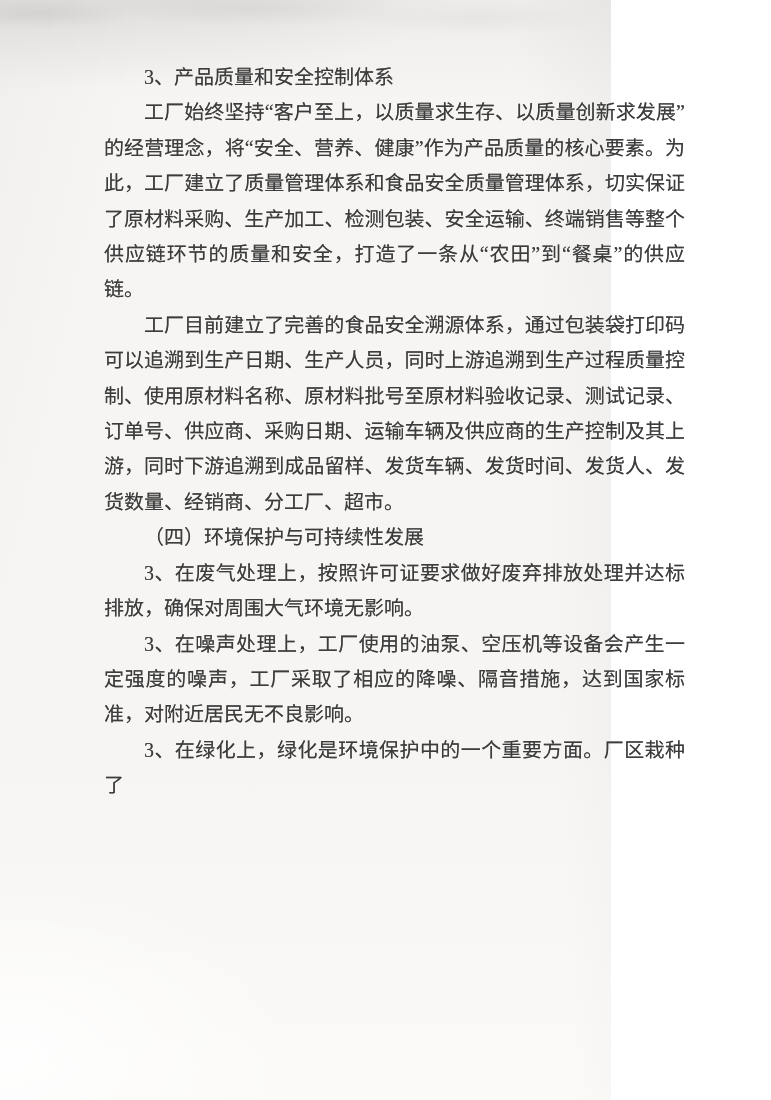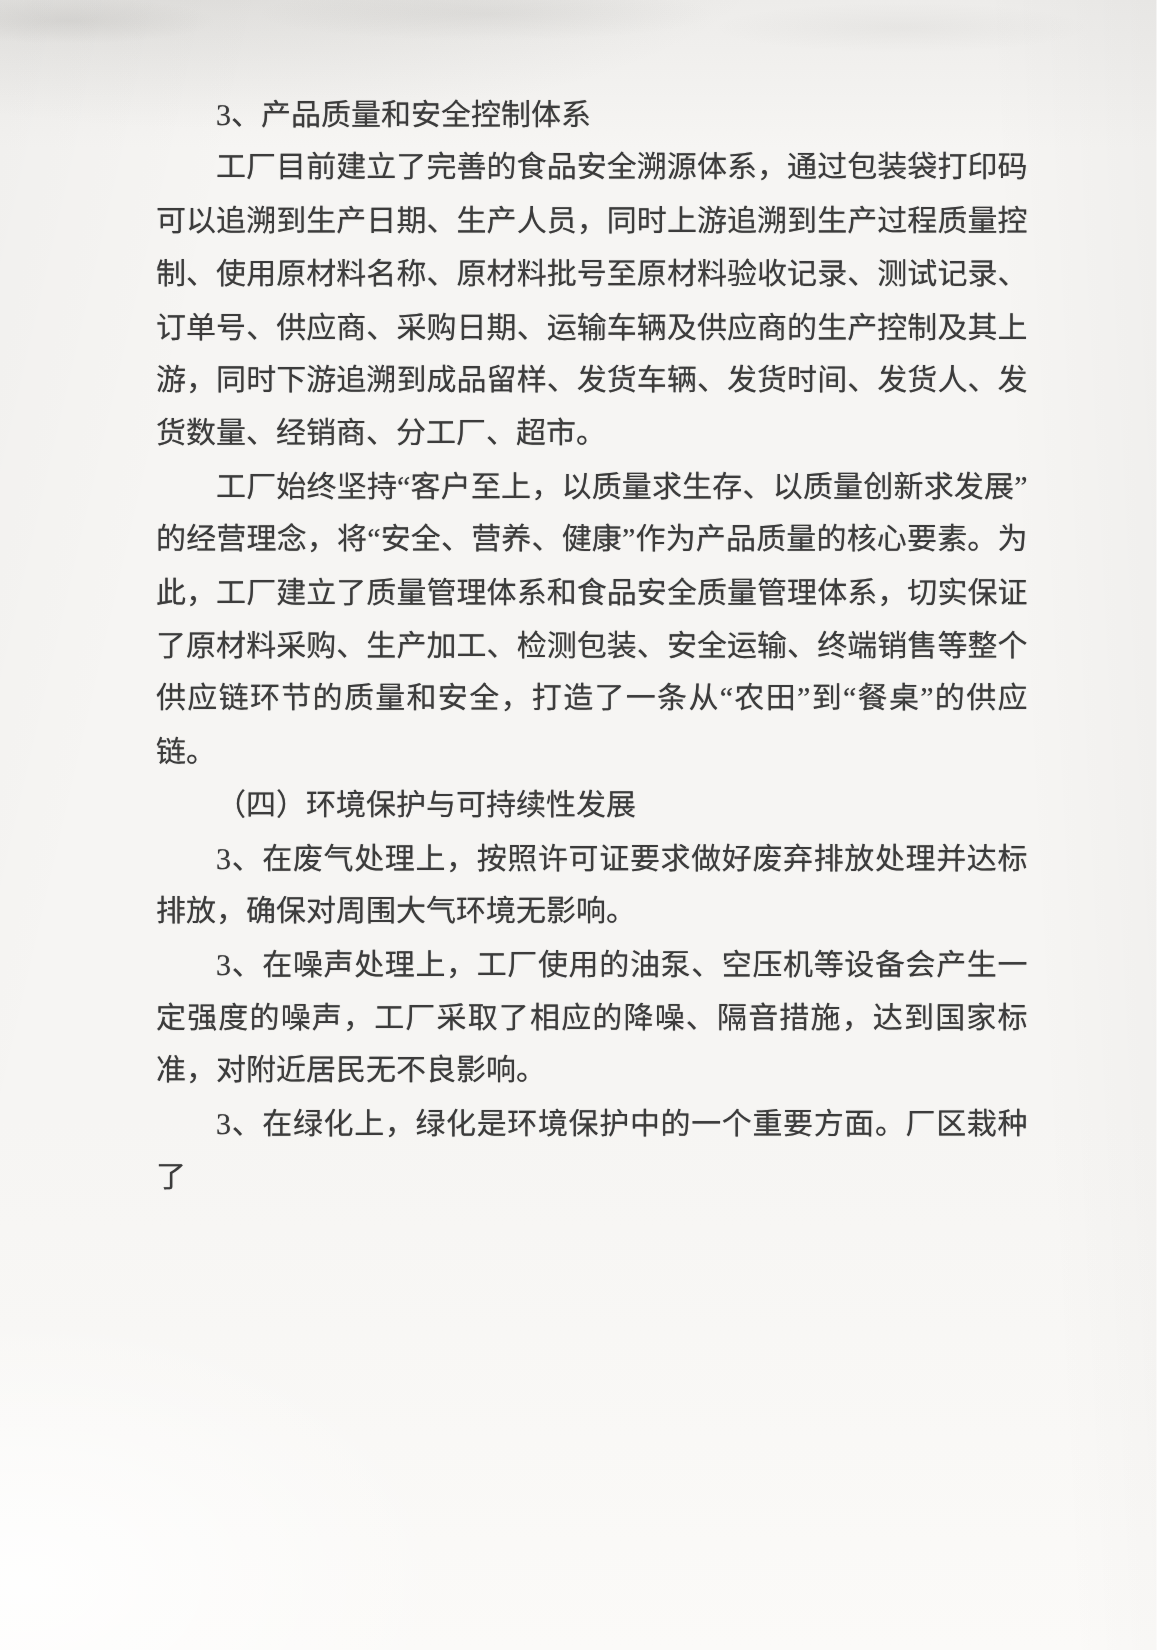--- a/index.html
+++ b/index.html
@@ -9,21 +9,21 @@
   }
   body {
     width: 771px;
     height: 1100px;
     overflow: hidden;
     font-family: "Liberation Serif", "DejaVu Serif", serif;
   }
   
   .scan-page {
     position: relative;
-    width: 771px;
+    width: 611px;
     height: 1100px;
     background:
       radial-gradient(ellipse 620px 210px at 18% -4%, rgba(110,108,102,0.16), rgba(110,108,102,0) 62%),
       radial-gradient(ellipse 480px 300px at 2% 96%, rgba(255,255,255,0.85), rgba(255,255,255,0) 60%),
       linear-gradient(103deg, rgba(0,0,0,0.025) 0%, rgba(0,0,0,0) 18%),
       linear-gradient(267deg, rgba(0,0,0,0.028) 0%, rgba(0,0,0,0) 14%),
       linear-gradient(180deg, #edecea 0%, #f6f5f3 9%, #f6f5f3 68%, #fbfaf8 100%);
   }
   
   .scan-noise-top {
@@ -55,20 +55,20 @@
   }
 </style>
 </head>
 <body>
 
 <div class="scan-page">
   <div class="scan-noise-top"></div>
 
   <div class="text-block">
     <p class="para">3、产品质量和安全控制体系</p>
+    <p class="para">工厂始终坚持“客户至上，以质量求生存、以质量创新求发展”的经营理念，将“安全、营养、健康”作为产品质量的核心要素。为此，工厂建立了质量管理体系和食品安全质量管理体系，切实保证了原材料采购、生产加工、检测包装、安全运输、终端销售等整个供应链环节的质量和安全，打造了一条从“农田”到“餐桌”的供应链。</p>
     <p class="para">工厂目前建立了完善的食品安全溯源体系，通过包装袋打印码可以追溯到生产日期、生产人员，同时上游追溯到生产过程质量控制、使用原材料名称、原材料批号至原材料验收记录、测试记录、订单号、供应商、采购日期、运输车辆及供应商的生产控制及其上游，同时下游追溯到成品留样、发货车辆、发货时间、发货人、发货数量、经销商、分工厂、超市。</p>
-    <p class="para">工厂始终坚持“客户至上，以质量求生存、以质量创新求发展”的经营理念，将“安全、营养、健康”作为产品质量的核心要素。为此，工厂建立了质量管理体系和食品安全质量管理体系，切实保证了原材料采购、生产加工、检测包装、安全运输、终端销售等整个供应链环节的质量和安全，打造了一条从“农田”到“餐桌”的供应链。</p>
     <p class="para">（四）环境保护与可持续性发展</p>
     <p class="para">3、在废气处理上，按照许可证要求做好废弃排放处理并达标排放，确保对周围大气环境无影响。</p>
     <p class="para">3、在噪声处理上，工厂使用的油泵、空压机等设备会产生一定强度的噪声，工厂采取了相应的降噪、隔音措施，达到国家标准，对附近居民无不良影响。</p>
     <p class="para">3、在绿化上，绿化是环境保护中的一个重要方面。厂区栽种了</p>
   </div>
 </div>
 
 </body></html>

